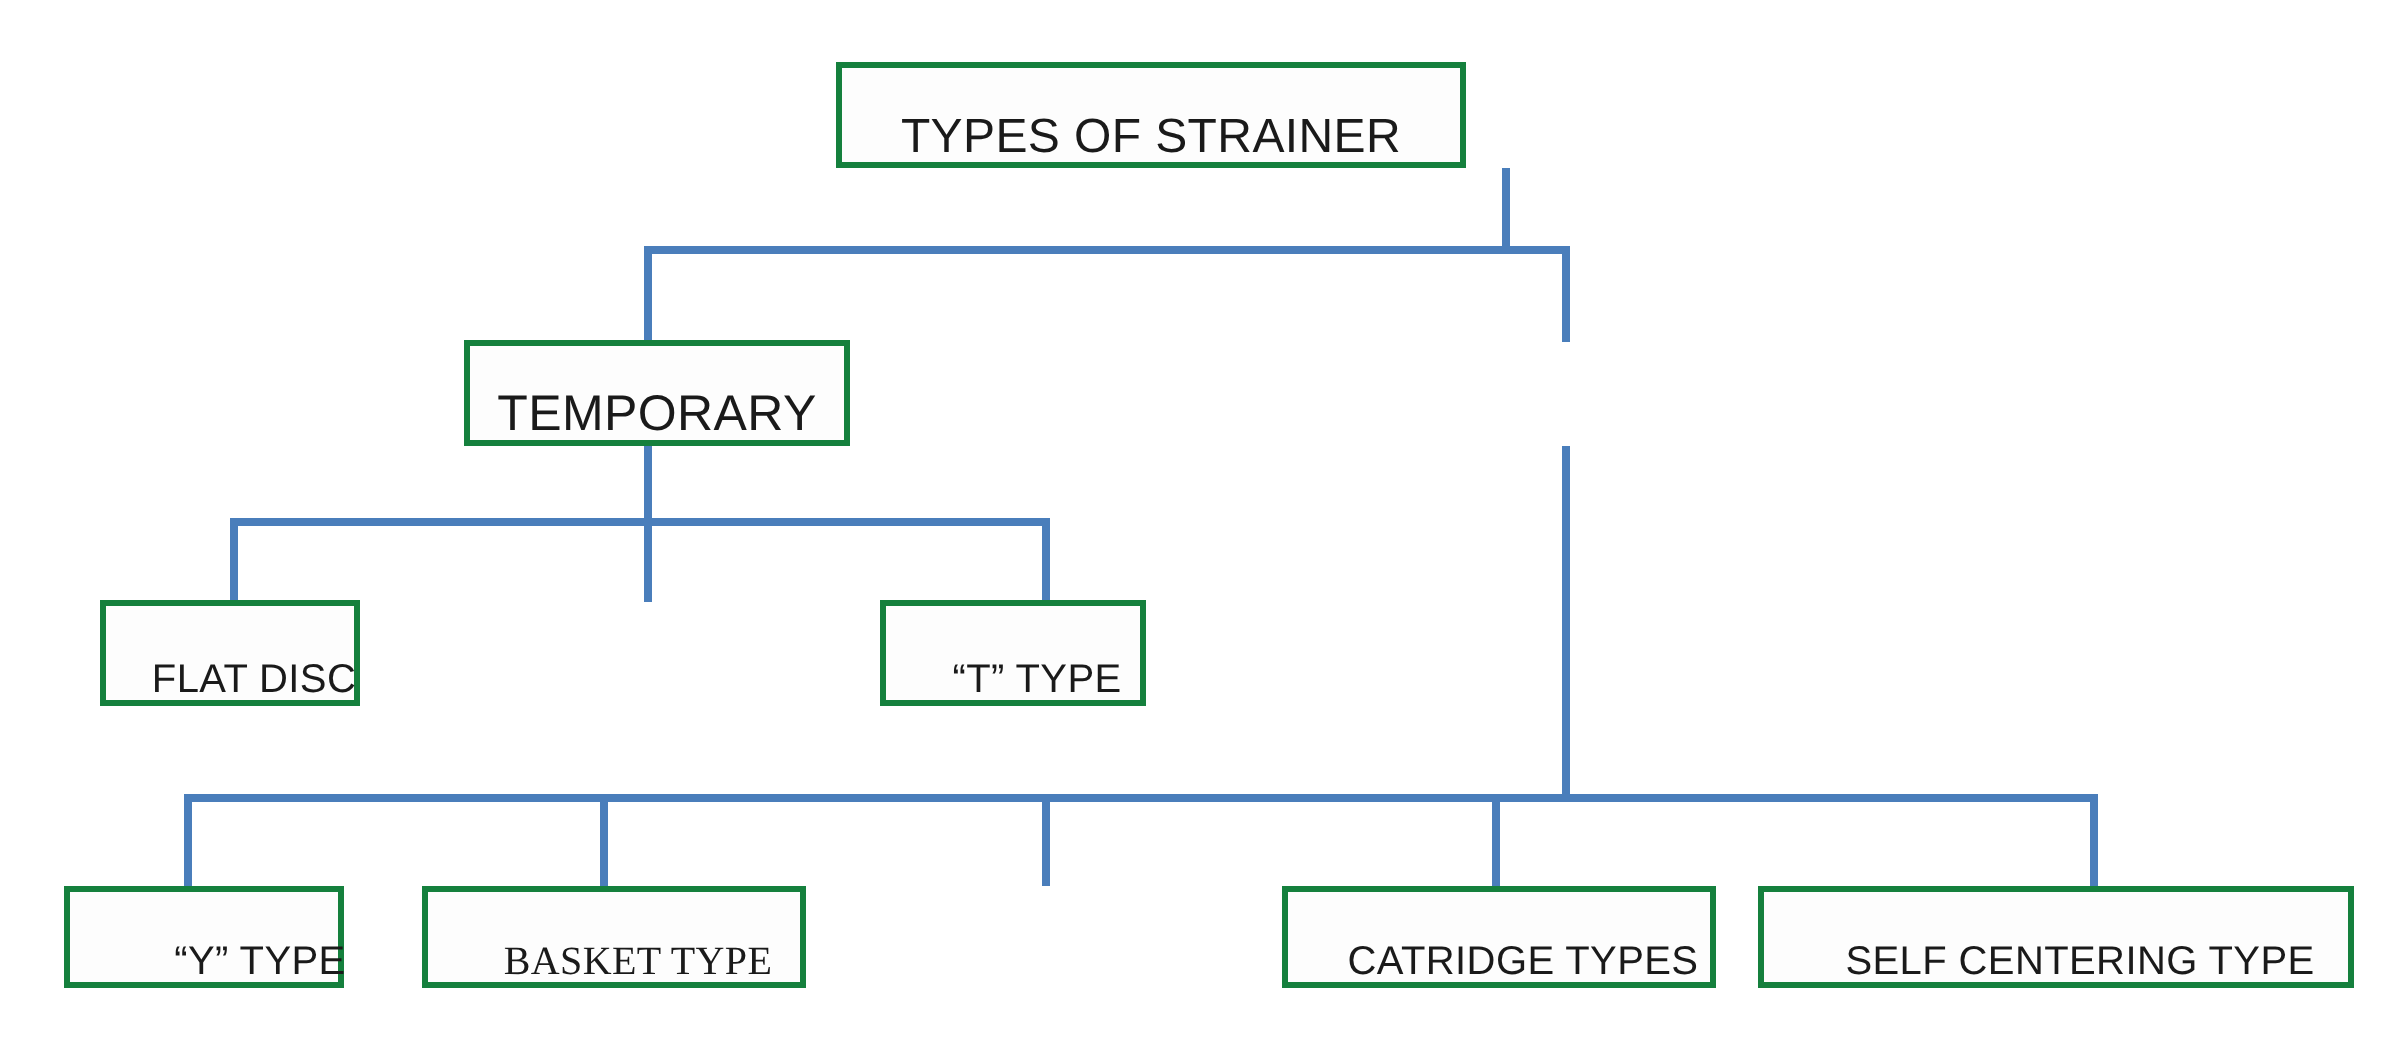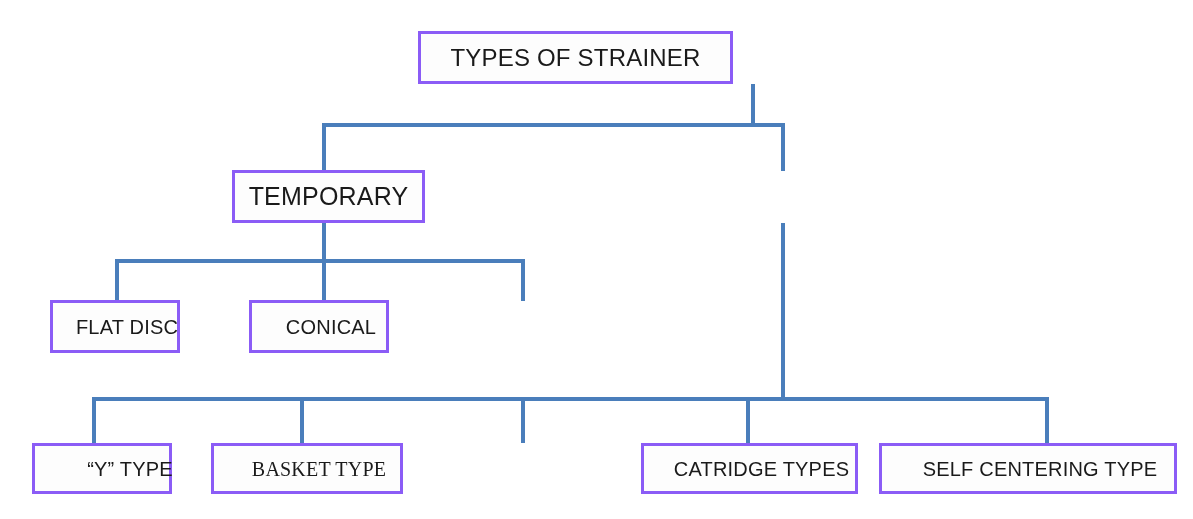--- a/index.html
+++ b/index.html
@@ -16,23 +16,23 @@
     width: 1193px;
     height: 519px;
     background: #ffffff;
     overflow: hidden;
   }
   
   .node {
     position: absolute;
     box-sizing: border-box;
     background: #fdfdfd;
-    border: 3px solid #8b5cf6;
+    border: 3px solid #15803d;
     display: flex;
-    align-items: center;
+    align-items: flex-end;
     justify-content: center;
     color: #1a1a1a;
     letter-spacing: 0.2px;
     white-space: nowrap;
     z-index: 3;
   }
   .node .node-label {
     display: block;
     line-height: 1;
     font-weight: 400;
@@ -79,22 +79,22 @@
     <span class="node-label">TYPES OF STRAINER</span>
   </div>
 
   <div class="node node-level2" style="left:232px; top:170px; width:193px; height:53px;">
     <span class="node-label">TEMPORARY</span>
   </div>
 
   <div class="node node-level3" style="left:50px; top:300px; width:130px; height:53px;">
     <span class="node-label">FLAT DISC</span>
   </div>
-  <div class="node node-level3" style="left:249px; top:300px; width:140px; height:53px;">
-    <span class="node-label">CONICAL</span>
+  <div class="node node-level3" style="left:440px; top:300px; width:133px; height:53px;">
+    <span class="node-label">“T” TYPE</span>
   </div>
 
   <div class="node node-level3" style="left:32px; top:443px; width:140px; height:51px;padding-left:32px;">
     <span class="node-label">“Y” TYPE</span>
   </div>
   <div class="node node-level3" style="left:211px; top:443px; width:192px; height:51px;font-family:Liberation Serif, serif;">
     <span class="node-label">BASKET TYPE</span>
   </div>
   <div class="node node-level3" style="left:641px; top:443px; width:217px; height:51px;">
     <span class="node-label">CATRIDGE TYPES</span>

